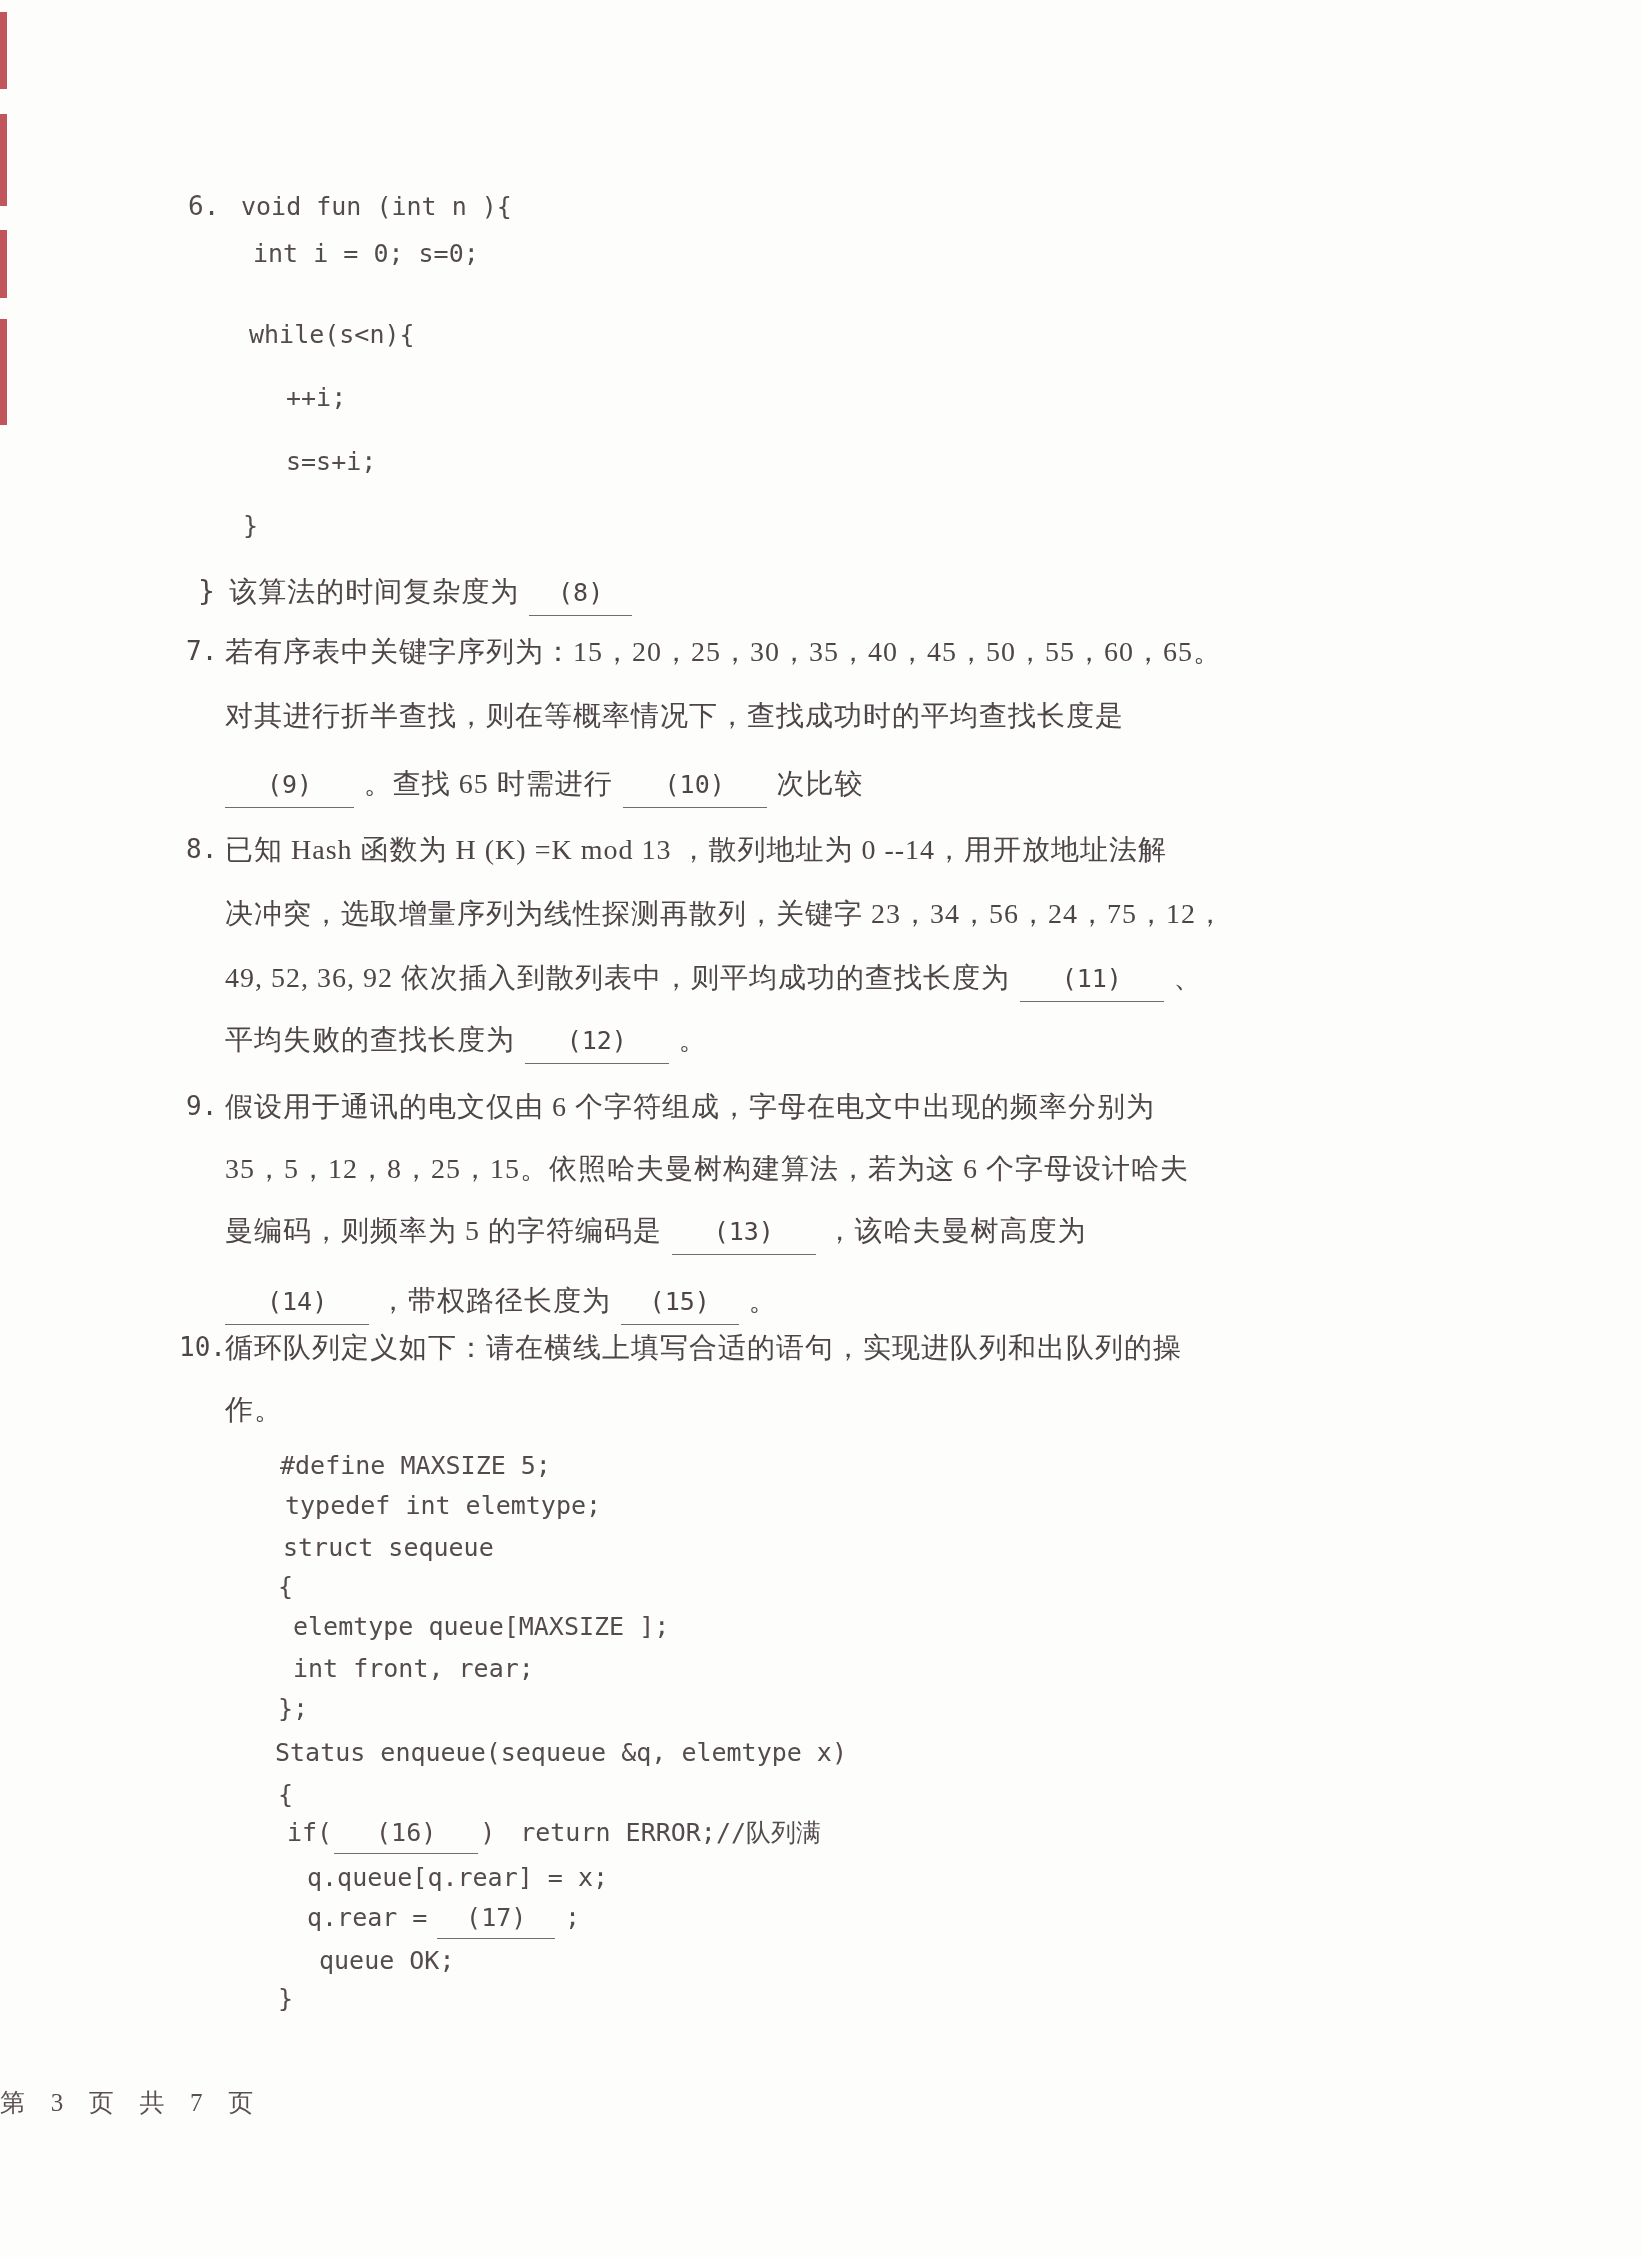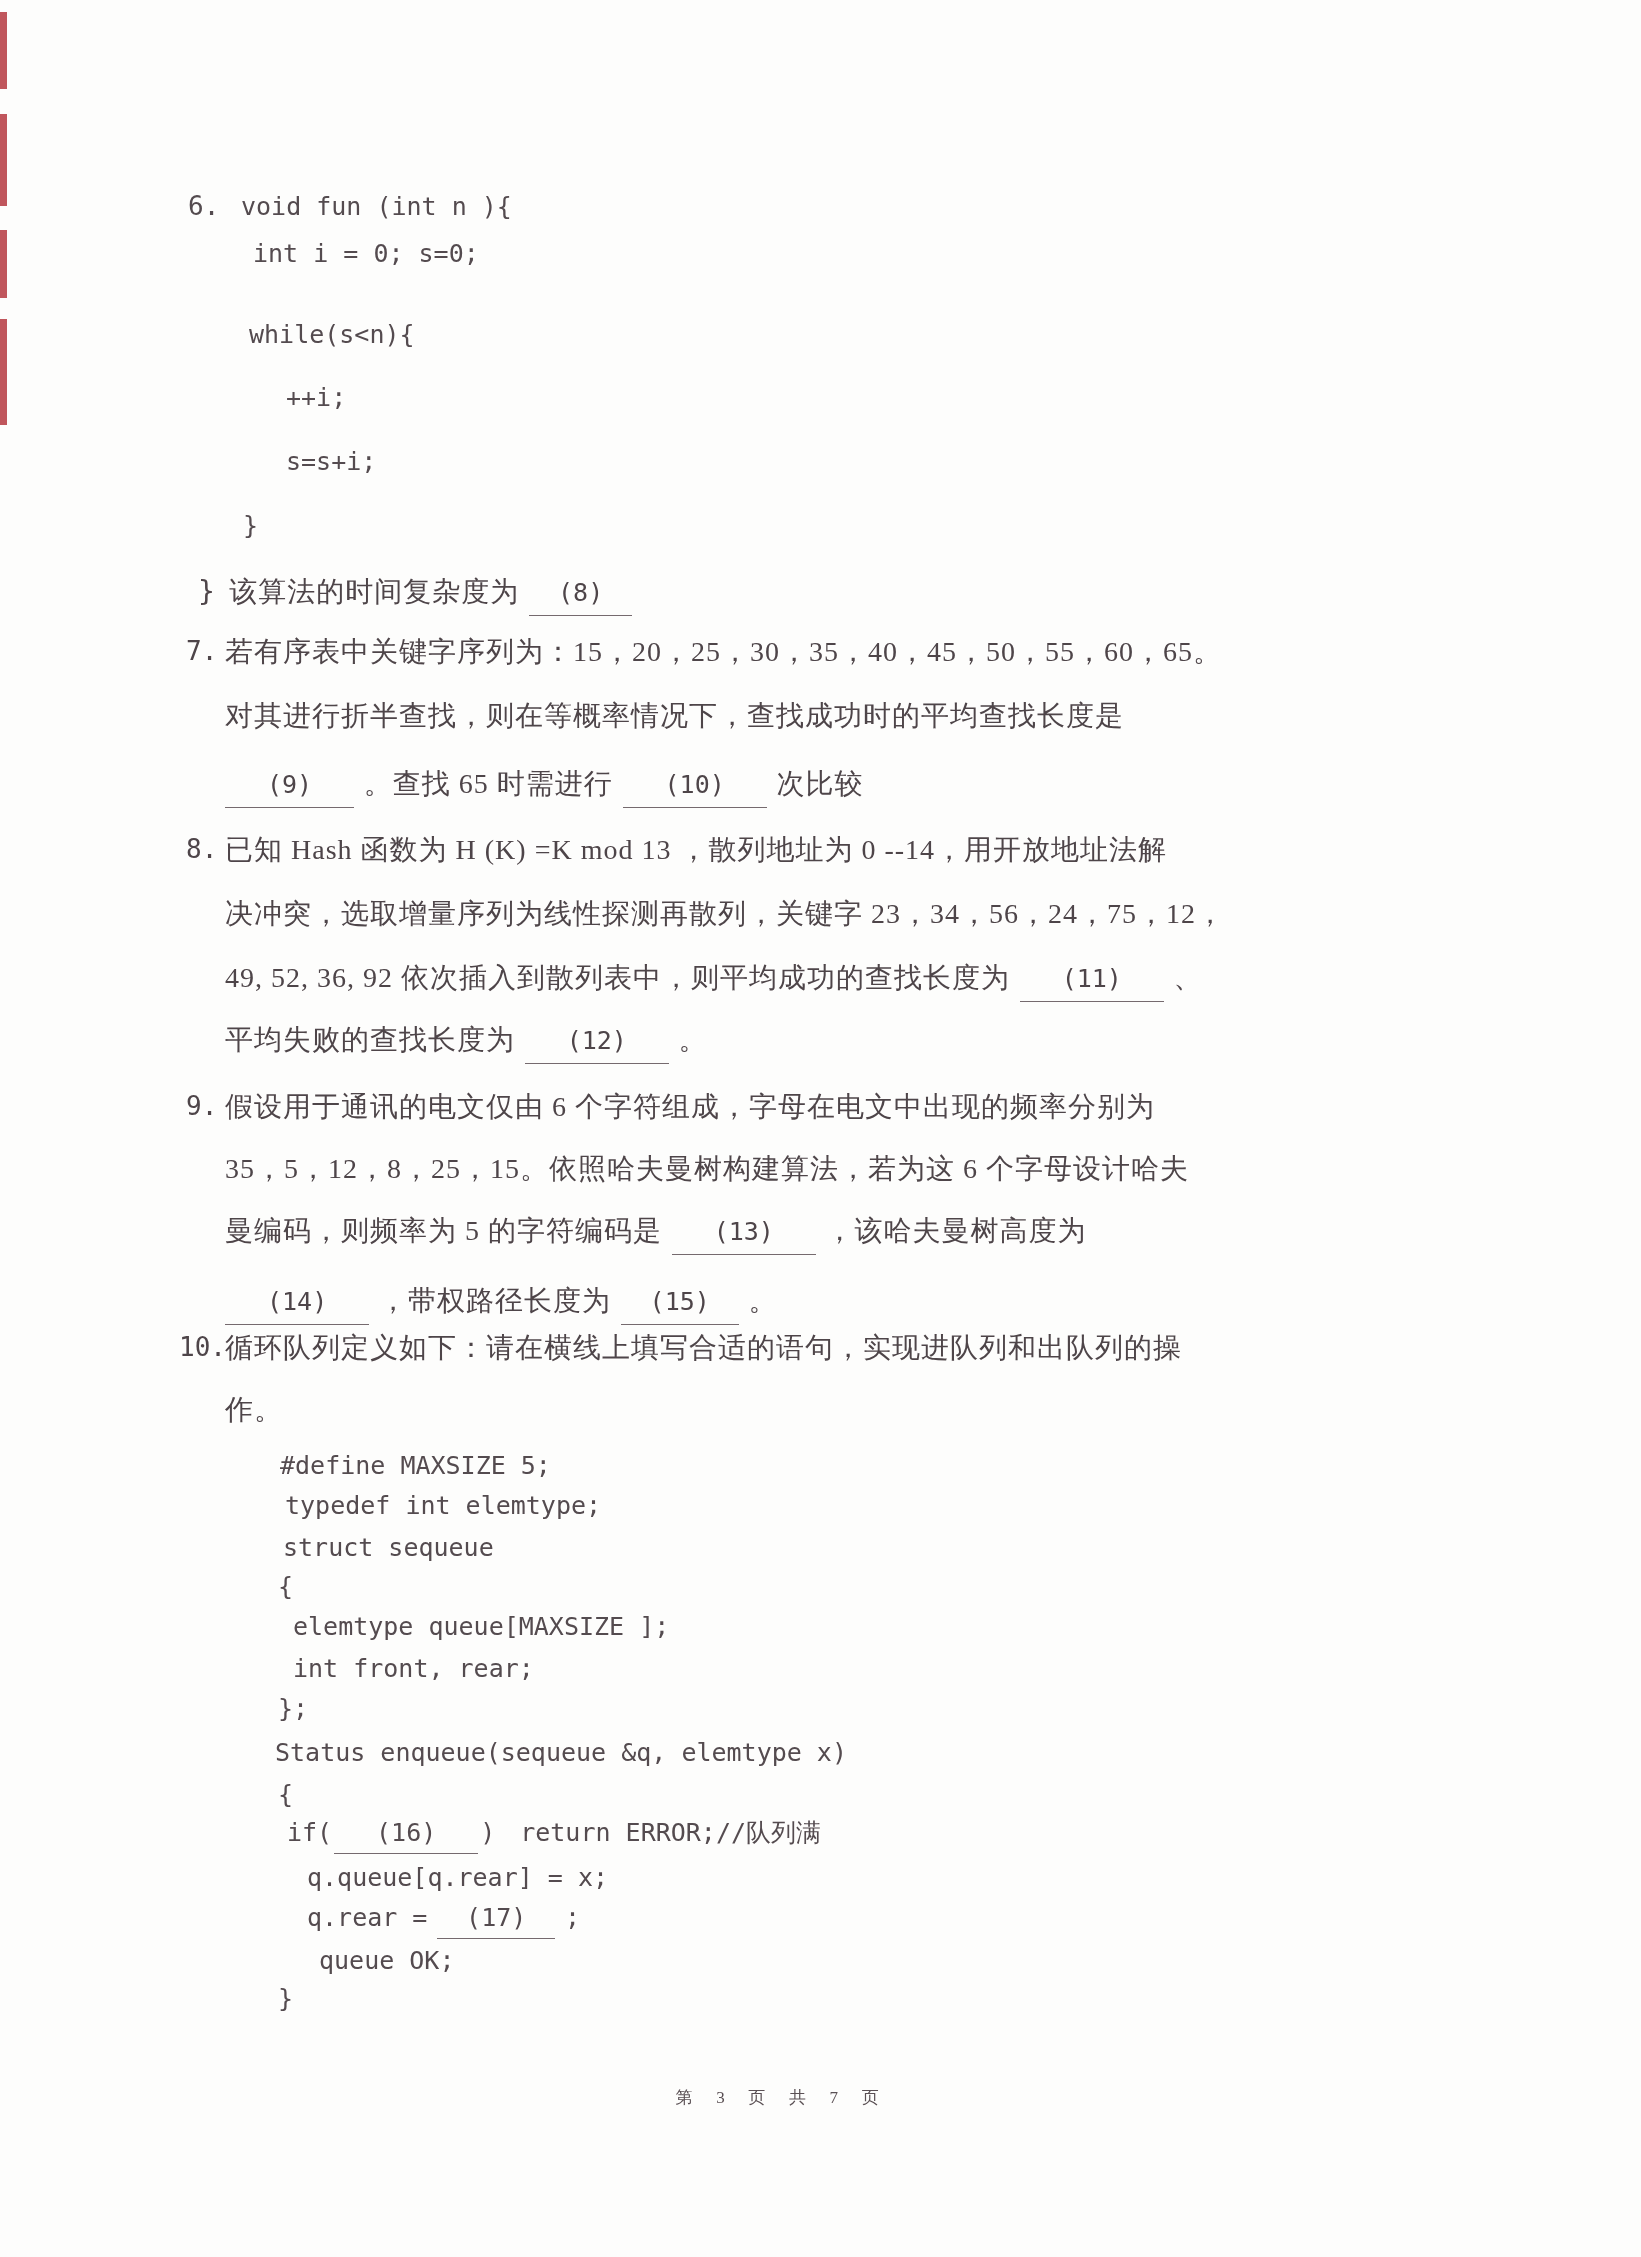--- a/index.html
+++ b/index.html
@@ -48,22 +48,22 @@
     letter-spacing:0;
     font-family:"DejaVu Sans Mono","Liberation Mono",monospace;
     font-size:25px;
   }
   .bl.wide{padding:0 42px 2.9px 42px;}
   .footer{
     position:absolute;
     top:2086px;
     left:0;
     width:1564px;
-    text-align:center;
-    font-size:17px;
+    text-align:left;
+    font-size:25px;
     letter-spacing:9.7px;
     color:#5a5054;
   }
   
   .scan-mark{
     position:absolute;
     left:0;
     width:6.8px;
     background:#b5383f;
     opacity:.85;

